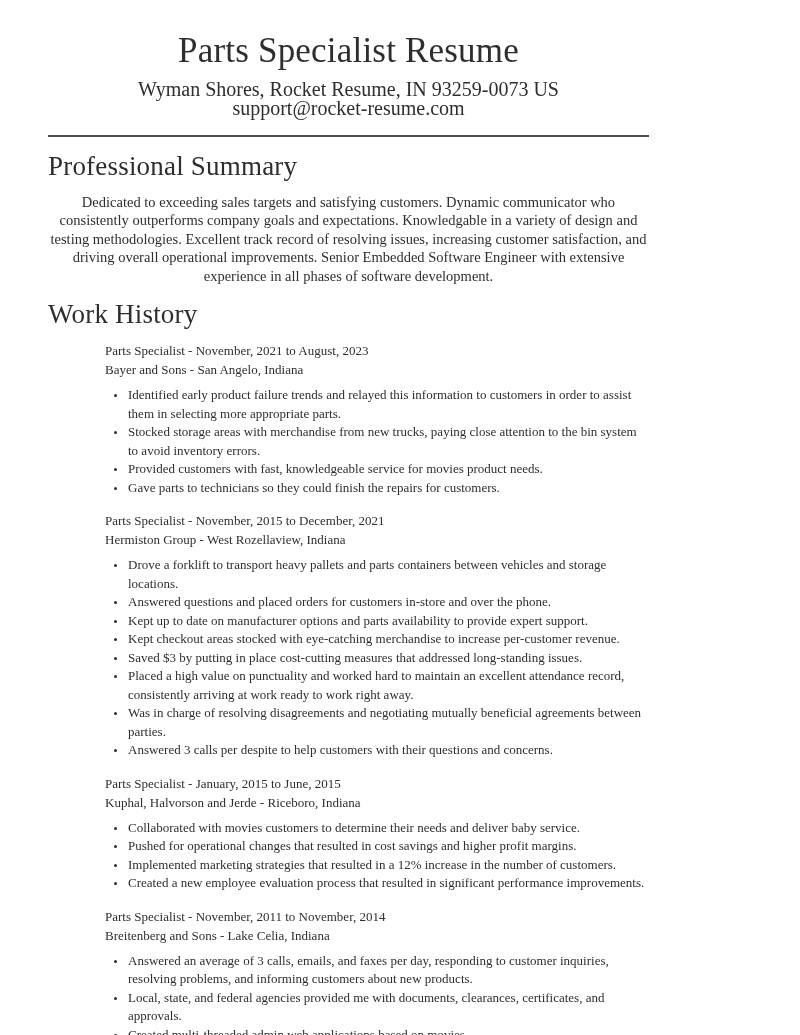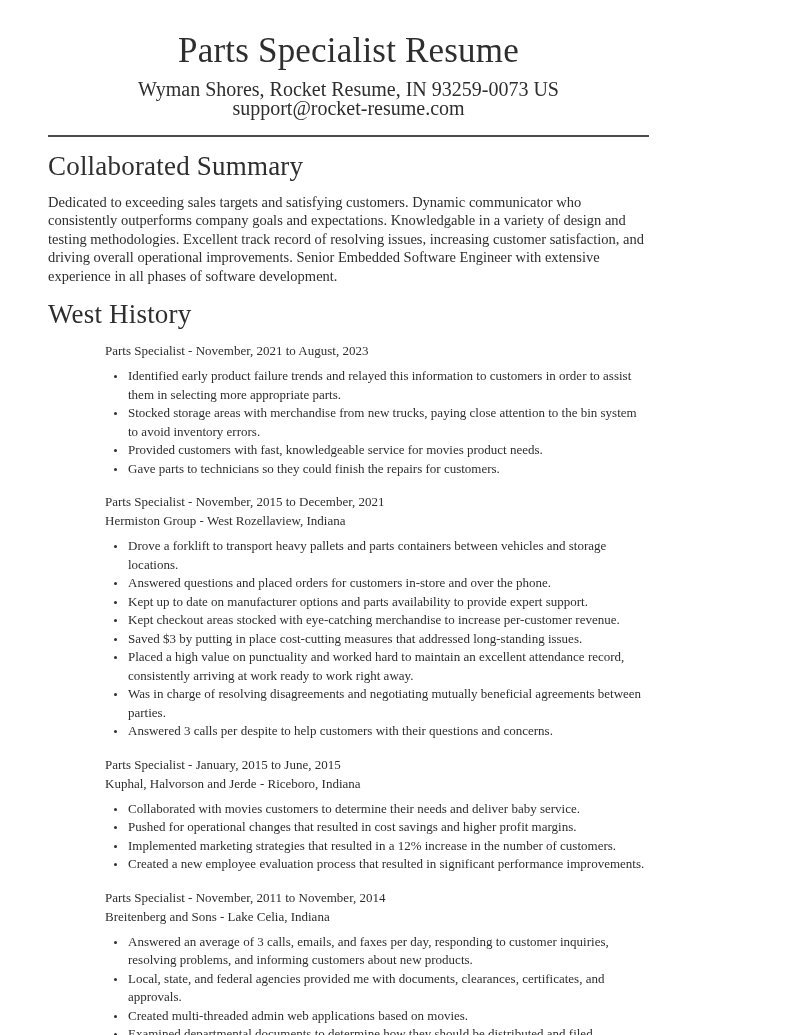--- a/index.html
+++ b/index.html
@@ -47,20 +47,21 @@
     font-weight: 400;
     line-height: 1.25;
     margin: 13px 0 9px 0;
     letter-spacing: 0.2px;
   }
   .indent { margin-left: 57px; }
   .summary-text {
     font-size: 14.5px;
     line-height: 18.5px;
     margin: 0;
+    text-align: center;
   }
   .jobs { }
   .job { margin: 0; }
   .job + .job { margin-top: 14px; }
   .job-header-line {
     font-size: 13px;
     line-height: 19px;
   }
   .bullets {
     margin: 7px 0 0 0;
@@ -81,29 +82,30 @@
     <h1 class="doc-title">Parts Specialist Resume</h1>
     <div class="contact">
       <div>Wyman Shores, Rocket Resume, IN 93259-0073 US</div>
       <div>support@rocket-resume.com</div>
     </div>
   </header>
 
   <hr class="header-divider">
 
   <section>
-    <h2 class="section-heading">Collaborated Summary</h2>
+    <h2 class="section-heading">Professional Summary</h2>
     <p class="summary-text indent">Dedicated to exceeding sales targets and satisfying customers. Dynamic communicator who consistently outperforms company goals and expectations. Knowledgable in a variety of design and testing methodologies. Excellent track record of resolving issues, increasing customer satisfaction, and driving overall operational improvements. Senior Embedded Software Engineer with extensive experience in all phases of software development.</p>
   </section>
 
   <section>
-    <h2 class="section-heading">West History</h2>
+    <h2 class="section-heading">Work History</h2>
     <div class="jobs indent">
   <article class="job">
     <div class="job-header-line">Parts Specialist - November, 2021 to August, 2023</div>
+    <div class="job-header-line">Bayer and Sons - San Angelo, Indiana</div>
     <ul class="bullets">
             <li>Identified early product failure trends and relayed this information to customers in order to assist them in selecting more appropriate parts.</li>
             <li>Stocked storage areas with merchandise from new trucks, paying close attention to the bin system to avoid inventory errors.</li>
             <li>Provided customers with fast, knowledgeable service for movies product needs.</li>
             <li>Gave parts to technicians so they could finish the repairs for customers.</li>
           </ul>
   </article>
 
   <article class="job">
     <div class="job-header-line">Parts Specialist - November, 2015 to December, 2021</div>

